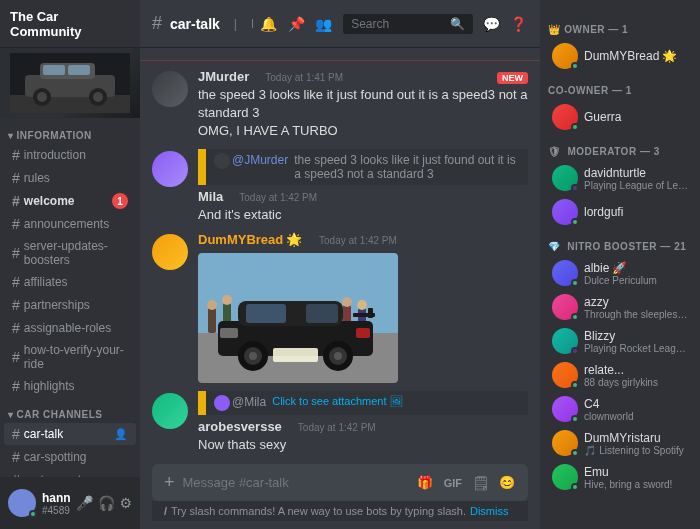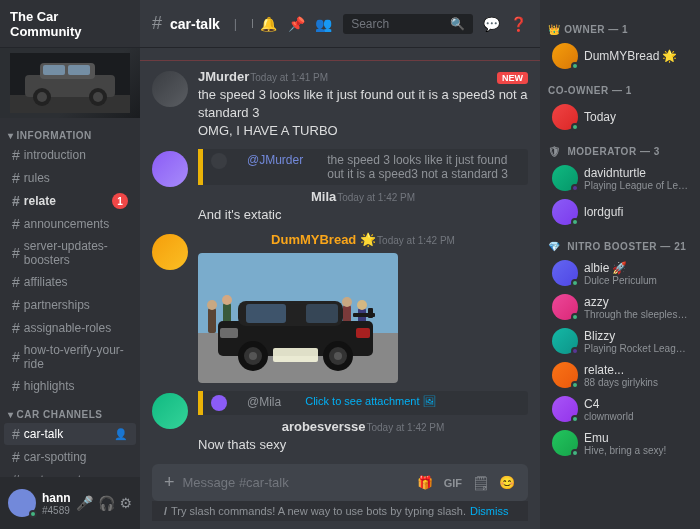--- a/index.html
+++ b/index.html
@@ -166,21 +166,21 @@
       height: 36px;
       border-radius: 50%;
       flex-shrink: 0;
       margin-top: 2px;
     }
     .avatar-jmurder { background: linear-gradient(135deg, #3a3d42, #5a5d62); }
     .avatar-mila { background: linear-gradient(135deg, #8b5cf6, #a78bfa); }
     .avatar-dummybread { background: linear-gradient(135deg, #f59e0b, #fbbf24); }
     .avatar-arobes { background: linear-gradient(135deg, #10b981, #34d399); }
     .message-content { flex: 1; }
-    .message-header { display: flex; align-items: baseline; gap: 1px; margin-bottom: 2px; justify-content: center; }
+    .message-header { display: flex; align-items: baseline; gap: 16px; margin-bottom: 2px; }
     .message-author { font-weight: 600; font-size: 13px; }
     .message-time { font-size: 10px; color: #72767d; }
     .message-text { font-size: 13px; color: #dcddde; line-height: 1.4; }
     .new-badge {
       background: #f04747;
       color: white;
       font-size: 9px;
       font-weight: 700;
       padding: 1px 5px;
       border-radius: 3px;
@@ -195,29 +195,29 @@
       margin-top: 6px;
       position: relative;
       overflow: hidden;
       display: flex;
       align-items: center;
       justify-content: center;
     }
 
     .quoted-message {
       background: rgba(0,0,0,0.1);
-      border-left: 5px solid #eab308;
+      border-left: 8px solid #eab308;
       padding: 4px 8px;
       border-radius: 0 3px 3px 0;
       margin-bottom: 4px;
       font-size: 12px;
       color: #8e9297;
       display: flex;
       align-items: flex-start;
-      gap: 20px;
+      gap: 2px;
     }
     .quoted-avatar {
       width: 16px;
       height: 16px;
       border-radius: 50%;
       background: #3a3d42;
       flex-shrink: 0;
     }
 
     
@@ -365,21 +365,21 @@
     <div class="channel-item">
       <span class="channel-hash">#</span>
       <span>introduction</span>
     </div>
     <div class="channel-item">
       <span class="channel-hash">#</span>
       <span>rules</span>
     </div>
     <div class="channel-item bold">
       <span class="channel-hash">#</span>
-      <span>relate</span>
+      <span>welcome</span>
       <span class="badge-red">1</span>
     </div>
     <div class="channel-item">
       <span class="channel-hash">#</span>
       <span>announcements</span>
     </div>
     <div class="channel-item">
       <span class="channel-hash">#</span>
       <span>server-updates-boosters</span>
     </div>
@@ -593,21 +593,21 @@
   </div>
 
   <div class="member-category">
     <span>CO-OWNER — 1</span>
   </div>
   <div class="member-item">
     <div class="member-avatar m-av2">
       <div class="online-dot"></div>
     </div>
     <div class="member-name-wrap">
-      <div class="member-name">Today</div>
+      <div class="member-name">Guerra</div>
     </div>
   </div>
 
   <div class="member-category">
     <span style="margin-right:3px;">🛡</span>
     <span>MODERATOR — 3</span>
   </div>
   <div class="member-item">
     <div class="member-avatar m-av3">
       <div class="gaming-dot"></div>
@@ -669,22 +669,31 @@
   <div class="member-item">
     <div class="member-avatar m-av10">
       <div class="online-dot"></div>
     </div>
     <div class="member-name-wrap">
       <div class="member-name">C4</div>
       <div class="member-status">clownworld</div>
     </div>
   </div>
   <div class="member-item">
+    <div class="member-avatar m-av1">
+      <div class="online-dot"></div>
+    </div>
+    <div class="member-name-wrap">
+      <div class="member-name">DumMYristaru</div>
+      <div class="member-status">🎵 Listening to Spotify</div>
+    </div>
+  </div>
+  <div class="member-item">
     <div class="member-avatar m-av11">
       <div class="online-dot"></div>
     </div>
     <div class="member-name-wrap">
       <div class="member-name">Emu</div>
-      <div class="member-status">Hive, bring a sexy!</div>
+      <div class="member-status">Hive, bring a sword!</div>
     </div>
   </div>
 
 </div>
 
 </body></html>

